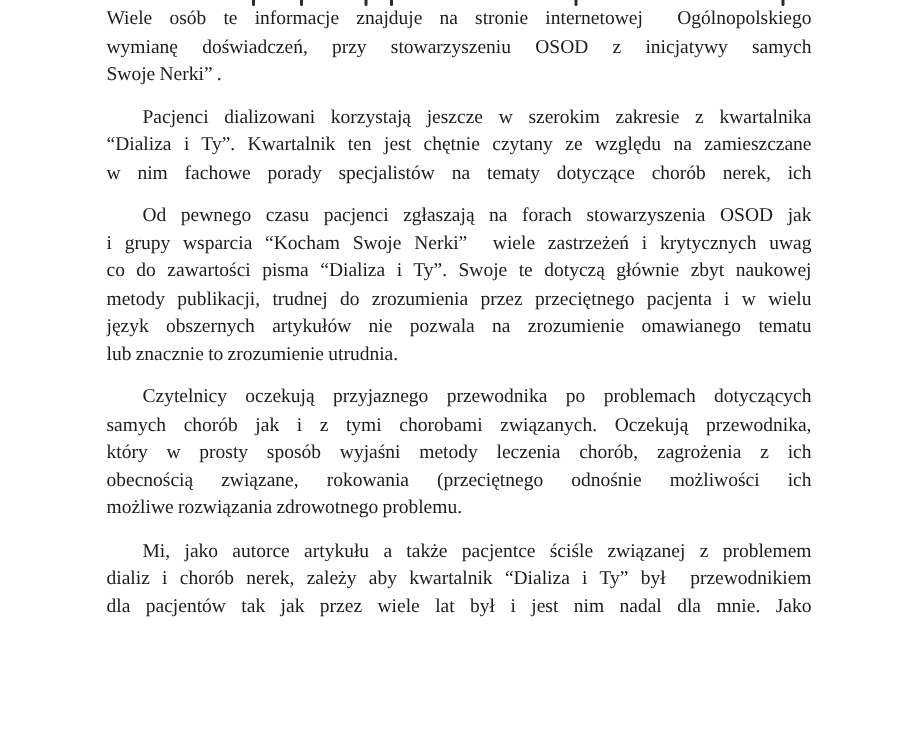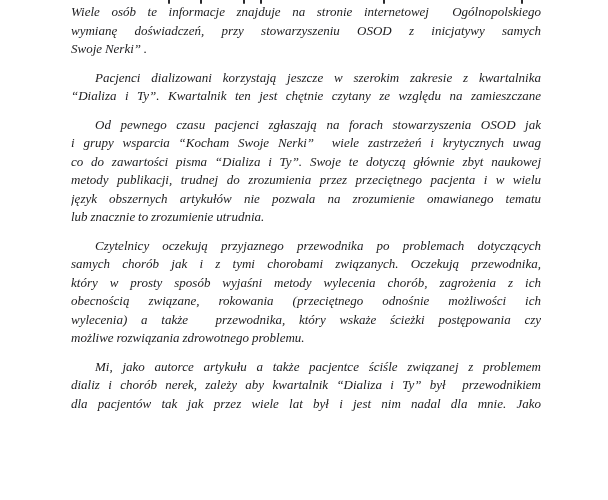--- a/index.html
+++ b/index.html
@@ -6,21 +6,20 @@
     margin: 0;
     padding: 0;
     background: #ffffff;
   }
   .page {
     position: relative;
     width: 608px;
     height: 500px;
     background: #ffffff;
     overflow: hidden;
-    font-style: italic;
   }
   .text-block {
     position: absolute;
     left: 71px;
     top: 3px;
     width: 470px;
     font-family: "Liberation Serif", "DejaVu Serif", serif;
     font-size: 13px;
     line-height: 18.5px;
     color: #1c1c1e;
@@ -72,35 +71,35 @@
     </div>
   <div class="text-block" style="color: rgb(28, 28, 30);">
       <div class="para">
         <div class="line">Wiele osób te informacje znajduje na stronie internetowej&nbsp; Ogólnopolskiego</div>
         <div class="line">wymianę doświadczeń, przy stowarzyszeniu OSOD z inicjatywy samych</div>
         <div class="line para-end">Swoje Nerki” .</div>
       </div>
       <div class="para">
         <div class="line indent">Pacjenci dializowani korzystają jeszcze w szerokim zakresie z kwartalnika</div>
         <div class="line">“Dializa i Ty”. Kwartalnik ten jest chętnie czytany ze względu na zamieszczane</div>
+        <div class="line">w nim fachowe porady specjalistów na tematy dotyczące chorób nerek, ich</div>
       </div>
       <div class="para">
         <div class="line indent">Od pewnego czasu pacjenci zgłaszają na forach stowarzyszenia OSOD jak</div>
         <div class="line">i grupy wsparcia “Kocham Swoje Nerki”&nbsp; wiele zastrzeżeń i krytycznych uwag</div>
         <div class="line">co do zawartości pisma “Dializa i Ty”. Swoje te dotyczą głównie zbyt naukowej</div>
         <div class="line">metody publikacji, trudnej do zrozumienia przez przeciętnego pacjenta i w wielu</div>
         <div class="line">język obszernych artykułów nie pozwala na zrozumienie omawianego tematu</div>
         <div class="line para-end">lub znacznie to zrozumienie utrudnia.</div>
       </div>
       <div class="para">
         <div class="line indent">Czytelnicy oczekują przyjaznego przewodnika po problemach dotyczących</div>
         <div class="line">samych chorób jak i z tymi chorobami związanych. Oczekują przewodnika,</div>
-        <div class="line">który w prosty sposób wyjaśni metody wylecenia chorób, zagrożenia z ich</div>
+        <div class="line">który w prosty sposób wyjaśni metody leczenia chorób, zagrożenia z ich</div>
         <div class="line">obecnością związane, rokowania (przeciętnego odnośnie możliwości ich</div>
-        <div class="line">wylecenia) a także&nbsp; przewodnika, który wskaże ścieżki postępowania czy</div>
         <div class="line para-end">możliwe rozwiązania zdrowotnego problemu.</div>
       </div>
       <div class="para">
         <div class="line indent">Mi, jako autorce artykułu a także pacjentce ściśle związanej z problemem</div>
         <div class="line">dializ i chorób nerek, zależy aby kwartalnik “Dializa i Ty” był&nbsp; przewodnikiem</div>
         <div class="line">dla pacjentów tak jak przez wiele lat był i jest nim nadal dla mnie. Jako</div>
       </div>
     </div>
 </div>
 

